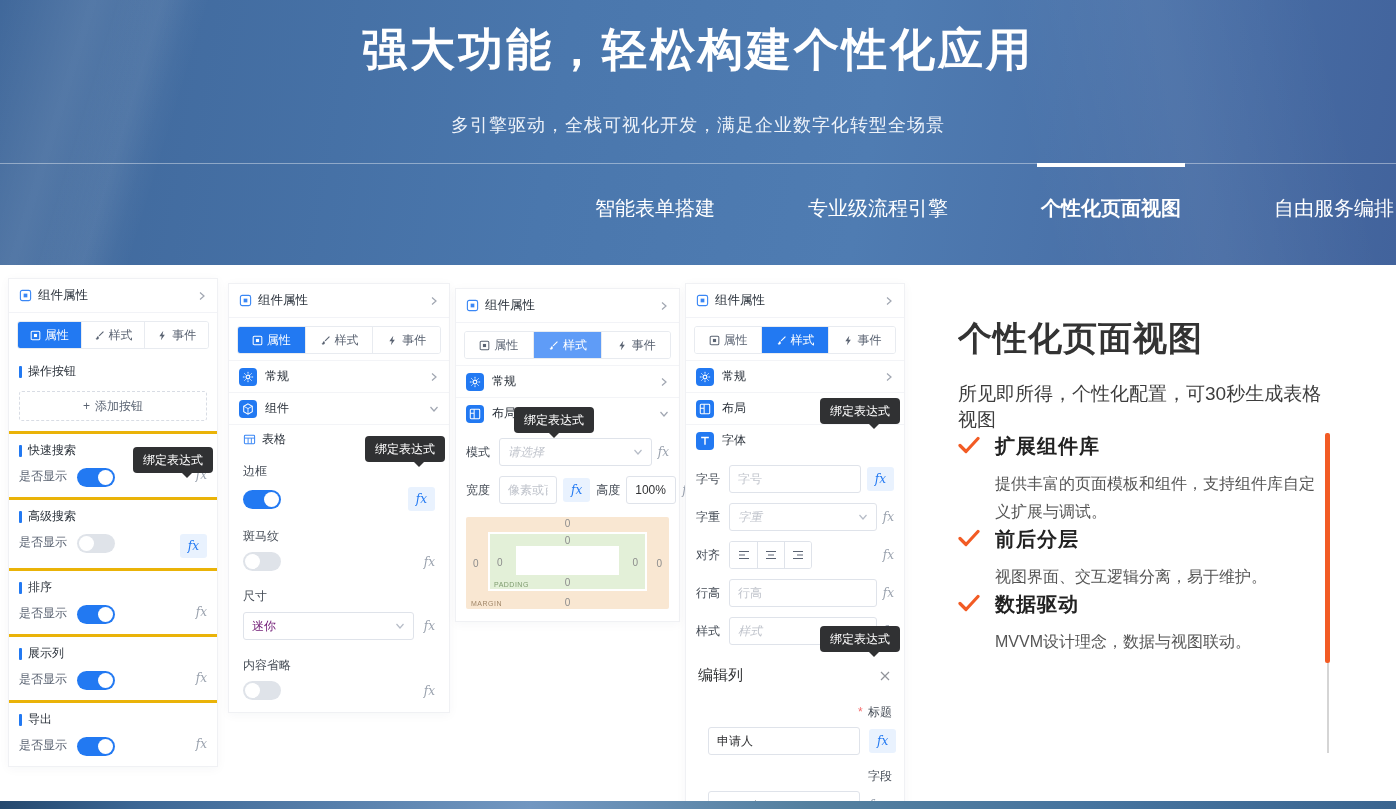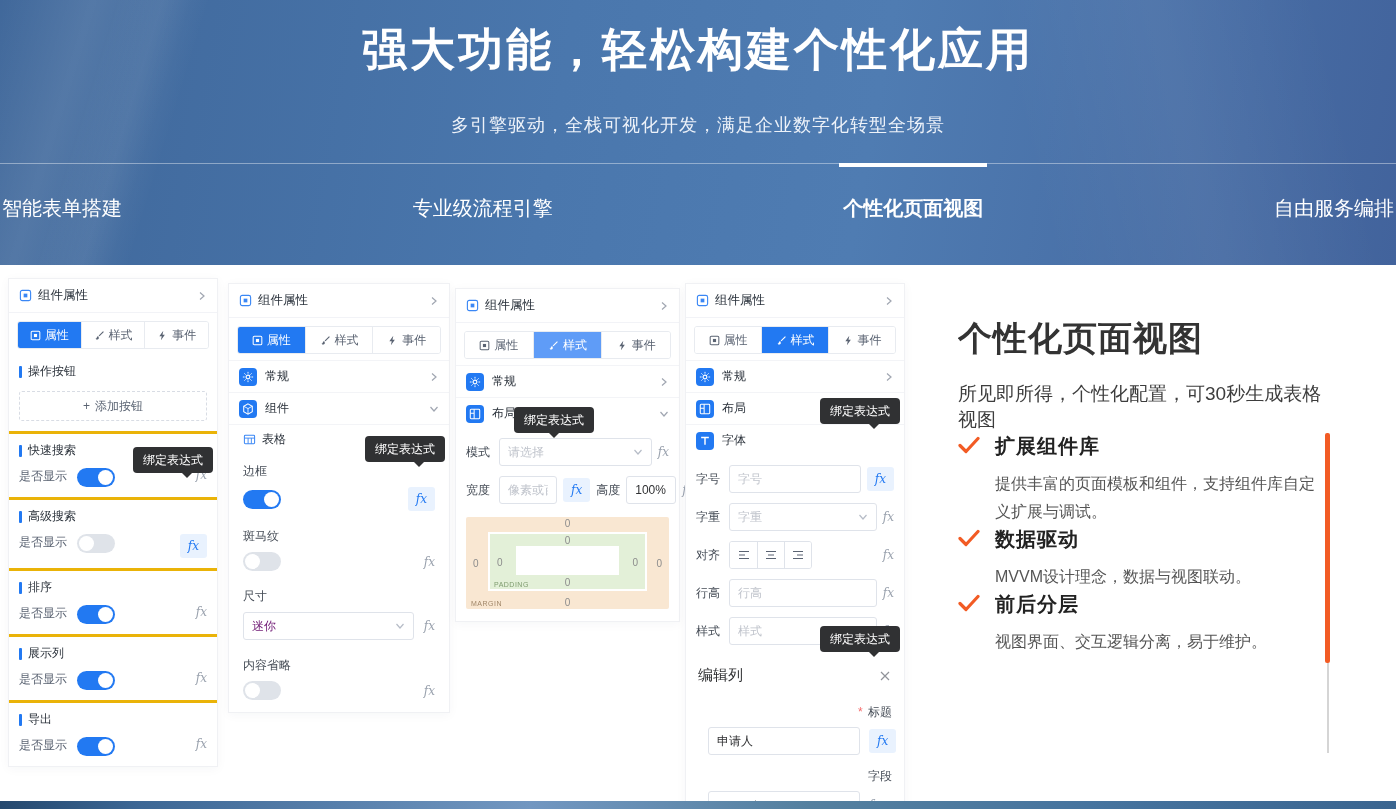--- a/index.html
+++ b/index.html
@@ -9,21 +9,21 @@
   
   .banner { position:absolute; top:0; left:0; width:1396px; height:265px; overflow:hidden;
     background: linear-gradient(100deg,#3f679a 0%,#4a77ad 40%,#4f7cb2 62%,#42639c 100%); }
   .beam { position:absolute; background:linear-gradient(90deg,rgba(255,255,255,0),rgba(255,255,255,.10),rgba(255,255,255,0)); }
   .beam1 { top:-90px; left:-60px; width:190px; height:560px; transform:rotate(17deg); }
   .beam2 { top:-90px; left:60px; width:90px; height:560px; transform:rotate(17deg); opacity:.6; }
   .beam3 { top:-120px; left:1040px; width:320px; height:620px; transform:rotate(-14deg); opacity:.5; }
   .b-title { position:relative; text-align:center; color:#fff; font-size:45px; font-weight:bold; letter-spacing:3px; padding-top:20px; }
   .b-sub { position:relative; text-align:center; color:#edf2f9; font-size:18px; margin-top:33px; letter-spacing:1px; }
   .b-divider { position:absolute; top:163px; left:0; width:100%; height:1px; background:rgba(255,255,255,.40); }
-  .b-tabs { position:absolute; top:187px; left:0; width:100%; display:flex; justify-content:space-between; gap:58px; }
+  .b-tabs { position:absolute; top:187px; left:0; width:100%; display:flex; justify-content:flex-end; gap:89px; }
   .b-tab { position:relative; color:#fff; font-size:20px; padding:8px 2px; cursor:pointer; white-space:nowrap; }
   .b-tab.active { font-weight:bold; }
   .b-tab.active::before { content:""; position:absolute; top:-24px; left:-2px; right:-2px; height:4px; background:#fff; }
 
   
   .panel { position:absolute; background:#fff; border:1px solid #f0f1f4; box-shadow:0 2px 10px rgba(31,56,88,.04); color:#5a6372; font-size:12px; }
   #p1 { left:8px;   top:278px; width:210px; }
   #p2 { left:228px; top:283px; width:222px; }
   #p3 { left:455px; top:288px; width:225px; }
   #p4 { left:685px; top:283px; width:220px; }
@@ -61,21 +61,21 @@
   .acc .arr { margin-left:auto; color:#a0a6b1; display:flex; }
   .sub { display:flex; align-items:center; gap:6px; height:30px; padding:0 14px; border-top:1px solid #f3f4f7; color:#2b323b; cursor:pointer; }
   .sub .arr { margin-left:auto; color:#a0a6b1; display:flex; }
 
   .flbl { padding:9px 14px 2px; color:#454c56; }
   .frow { display:flex; align-items:center; padding:5px 14px 8px; }
 
   .inp { height:28px; border:1px solid #dfe3ea; border-radius:3px; padding:0 8px; font-size:12px; color:#303133; width:100%; background:#fff; outline:none; font-family:inherit; }
   .inp::placeholder { color:#c0c4cc; }
   .sel { flex:1; height:28px; border:1px solid #dfe3ea; border-radius:3px; display:flex; align-items:center; padding:0 8px; background:#fff; cursor:pointer; }
-  .sel .phd { color:#c0c4cc; }
+  .sel .phd { color:#c0c4cc;font-style:italic; }
   .sel .val { color:#701a75; }
   .sel .da { margin-left:auto; color:#b6bcc7; display:flex; }
 
   .lrow { display:flex; align-items:center; gap:6px; padding:5px 10px; }
   .llbl { width:27px; flex:none; color:#454c56; }
 
   
   .bm { position:relative; margin:8px 10px 12px; height:92px; background:#f9e7d2; border-radius:2px; }
   .bm-in { position:absolute; top:15px; left:22px; right:22px; bottom:18px; background:#e3f0d8; border:2px solid #fff; }
   .bm-core { position:absolute; top:12px; left:26px; right:26px; bottom:14px; background:#fff; }
@@ -668,34 +668,34 @@
       </div>
     </div>
 
     <div class="f-item">
       <span class="f-check">
           <svg width="22" height="18" viewBox="0 0 22 18">
             <path d="M2 9.5l6 6L20 2.5" fill="none" stroke="#f25b24" stroke-width="3.2" stroke-linecap="round" stroke-linejoin="round"></path>
           </svg>
         </span>
       <div>
-        <div class="f-it">数据驱动</div>
-        <div class="f-desc">MVVM设计理念，数据与视图联动。</div>
+        <div class="f-it">前后分层</div>
+        <div class="f-desc">视图界面、交互逻辑分离，易于维护。</div>
       </div>
     </div>
 
     <div class="f-item">
       <span class="f-check">
           <svg width="22" height="18" viewBox="0 0 22 18">
             <path d="M2 9.5l6 6L20 2.5" fill="none" stroke="#f25b24" stroke-width="3.2" stroke-linecap="round" stroke-linejoin="round"></path>
           </svg>
         </span>
       <div>
-        <div class="f-it">前后分层</div>
-        <div class="f-desc">视图界面、交互逻辑分离，易于维护。</div>
+        <div class="f-it">数据驱动</div>
+        <div class="f-desc">MVVM设计理念，数据与视图联动。</div>
       </div>
     </div>
 
   </div>
 
   <div class="sb-thumb"></div>
   <div class="sb-track"></div>
 
   <div class="bbar"></div>
 </div>

